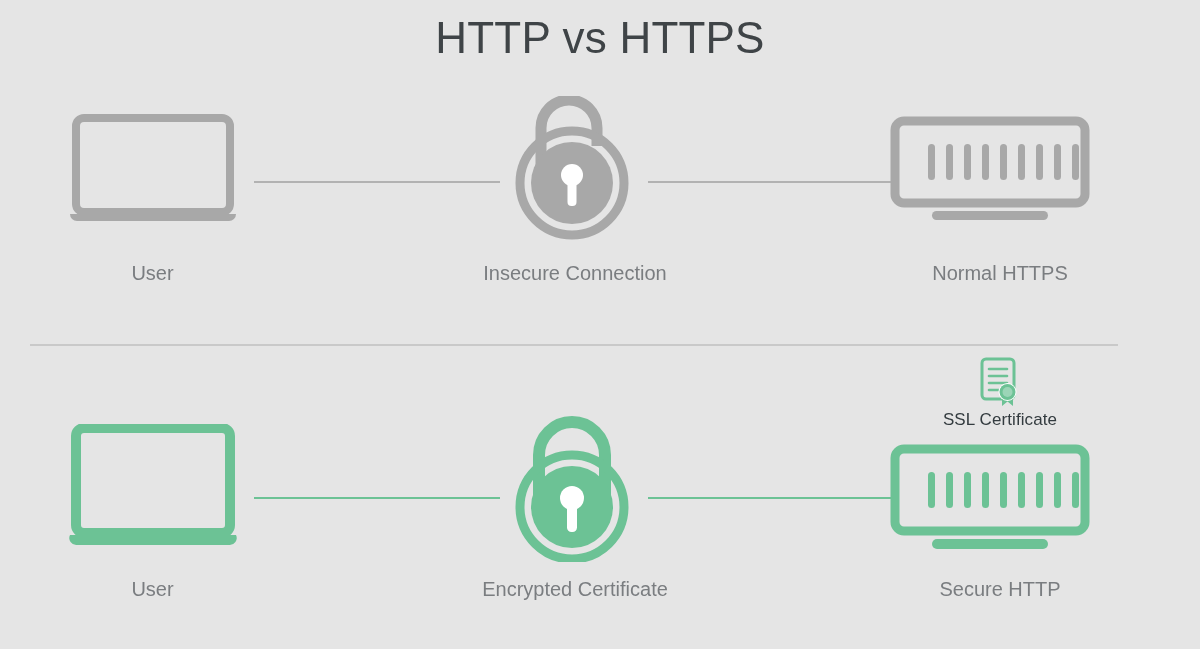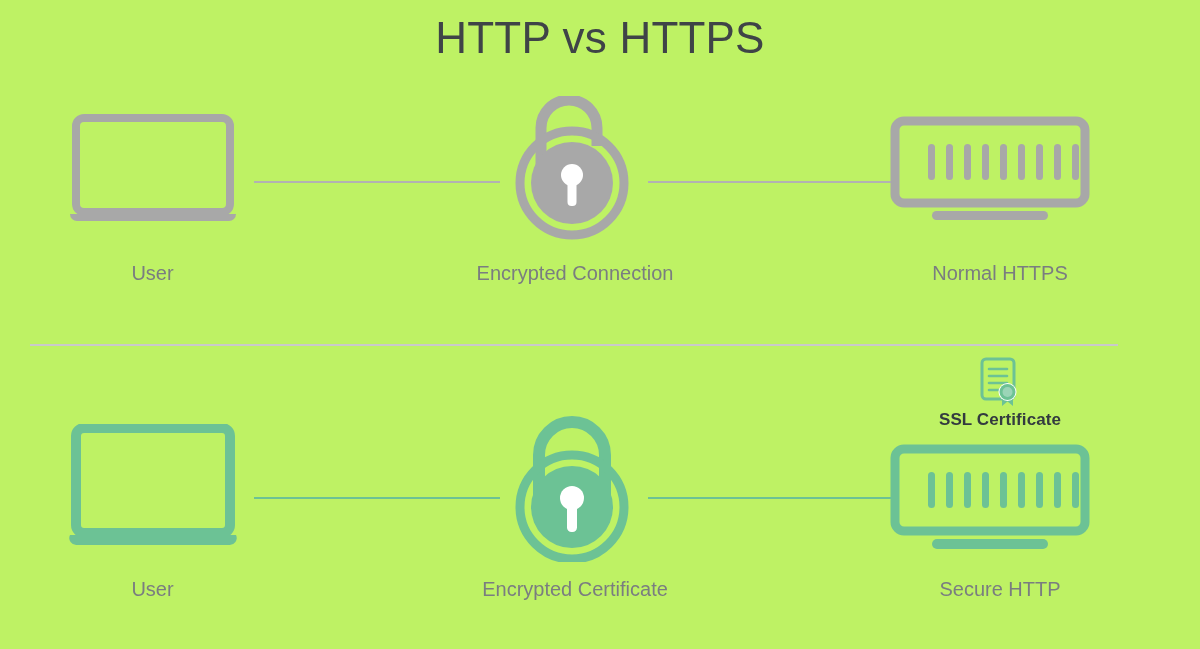--- a/index.html
+++ b/index.html
@@ -11,21 +11,21 @@
   body {
     font-family: "Liberation Sans", "DejaVu Sans", sans-serif;
     width: 1200px;
     height: 649px;
     overflow: hidden;
   }
   #stage {
     position: relative;
     width: 1200px;
     height: 649px;
-    background: #bef264;
+    background: #e5e5e5;
   }
 
   
   .title {
     position: absolute;
     left: 0;
     top: 14px;
     width: 1200px;
     text-align: center;
     font-size: 44px;
@@ -110,21 +110,21 @@
     top: -56px;
     width: 240px;
     text-align: center;
   }
   .ssl-icon {
     display: block;
     margin: 0 auto 2px auto;
   }
   .ssl-label {
     font-size: 17px;
-    font-weight: bold;
+    font-weight: normal;
     color: #333b3f;
     letter-spacing: 0.1px;
     white-space: nowrap;
   }
 </style>
 </head>
 <body>
 
 <div id="stage">
 
@@ -152,21 +152,21 @@
           <path d="M33 78 L33 32 a28 28 0 0 1 56 0 L89 50" fill="none" stroke="#a8a8a8" stroke-width="11" stroke-linecap="butt"></path>
 
           <circle cx="64" cy="87" r="52" fill="none" stroke="#a8a8a8" stroke-width="9"></circle>
 
           <circle cx="64" cy="87" r="41" fill="#a8a8a8"></circle>
 
           <circle cx="64" cy="79" r="11" fill="#ffffff"></circle>
           <rect x="59.5" y="84" width="9" height="26" rx="4" fill="#ffffff"></rect>
         </svg>
       </div>
-      <div class="caption cap-http">Encrypted Connection</div>
+      <div class="caption cap-http">Insecure Connection</div>
     </div>
 
     <div class="cell cell-server">
       <div class="icon-wrap server-http">
         <svg class="icon" width="200" height="108" viewBox="0 0 200 108" aria-hidden="true">
           <rect x="5" y="5" width="190" height="82" rx="9" ry="9" fill="none" stroke="#a8a8a8" stroke-width="9"></rect>
           <g fill="#a8a8a8">
             <rect x="38" y="28" width="7" height="36" rx="3.5"></rect>
             <rect x="56" y="28" width="7" height="36" rx="3.5"></rect>
             <rect x="74" y="28" width="7" height="36" rx="3.5"></rect>

